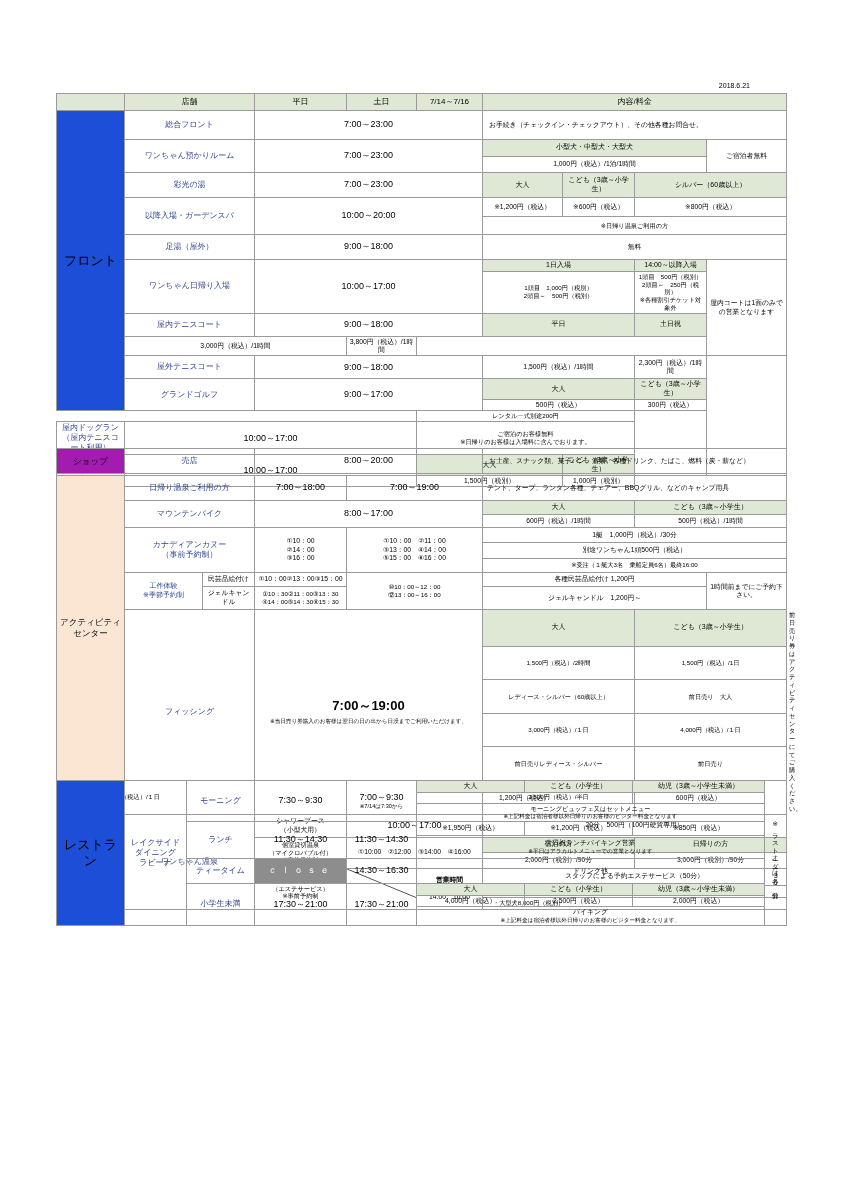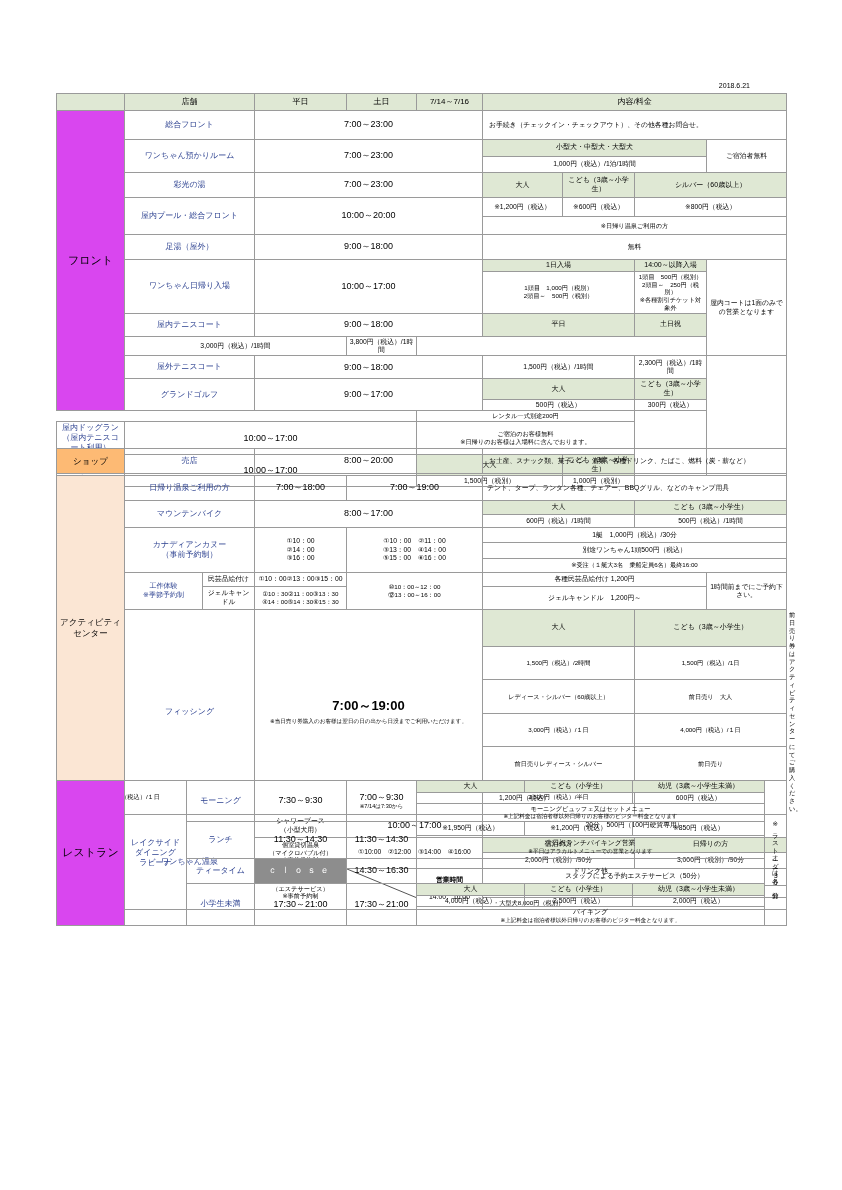--- a/index.html
+++ b/index.html
@@ -21,23 +21,23 @@
   td{
     border:1px solid #9a9a9a;
     font-size:7.5px;
     text-align:center;
     vertical-align:middle;
     padding:1px 2px;
     line-height:1.25;
     word-break:break-all;
   }
   .hdr{background:#dfe8d4;font-size:8px;font-weight:normal;height:14px;}
-  .cat{background:#d946ef;font-size:11px;}
+  .cat{background:#1d4ed8;font-size:13px;}
   .cat-act{background:#fbe6d4;font-size:8.5px;}
-  .cat-shop{background:#fdba74;font-size:8.5px;}
+  .cat-shop{background:#a21caf;font-size:8.5px;}
   .subname{font-size:8px;color:#2a3f8f;margin-left:44px;}
   .time{font-size:9px;}
   .tiny{font-size:6.2px;}
   .tiny2{font-size:5.6px;}
   .xs{font-size:6.8px;}
   .gh{background:#dfe8d4;font-size:7px;}
   .nb{border:none;}
   .left{text-align:left;}
   .big{font-size:13px;font-weight:bold;}
   .grey{background:#8d8d8d;color:#fff;letter-spacing:4px;font-size:9px;}
@@ -101,21 +101,21 @@
     </tr>
 
     <tr>
       <td class="subname" style="height:22px">彩光の湯</td>
       <td class="time" colspan="3">7:00～23:00</td>
       <td class="gh">大人</td>
       <td class="gh">こども（3歳～小学生）</td>
       <td class="gh" colspan="2">シルバー（60歳以上）</td>
     </tr>
     <tr>
-      <td class="subname" rowspan="2" style="height:34px">屋内プール・総合フロント</td>
+      <td class="subname" rowspan="2" style="height:34px">以降入場・ガーデンスパ</td>
       <td class="time" colspan="3" rowspan="2">10:00～20:00</td>
       <td class="xs">※1,200円（税込）</td>
       <td class="xs">※600円（税込）</td>
       <td class="xs" colspan="2">※800円（税込）</td>
     </tr>
     <tr>
       <td class="tiny" colspan="4">※日帰り温泉ご利用の方</td>
     </tr>
 
     <tr>

